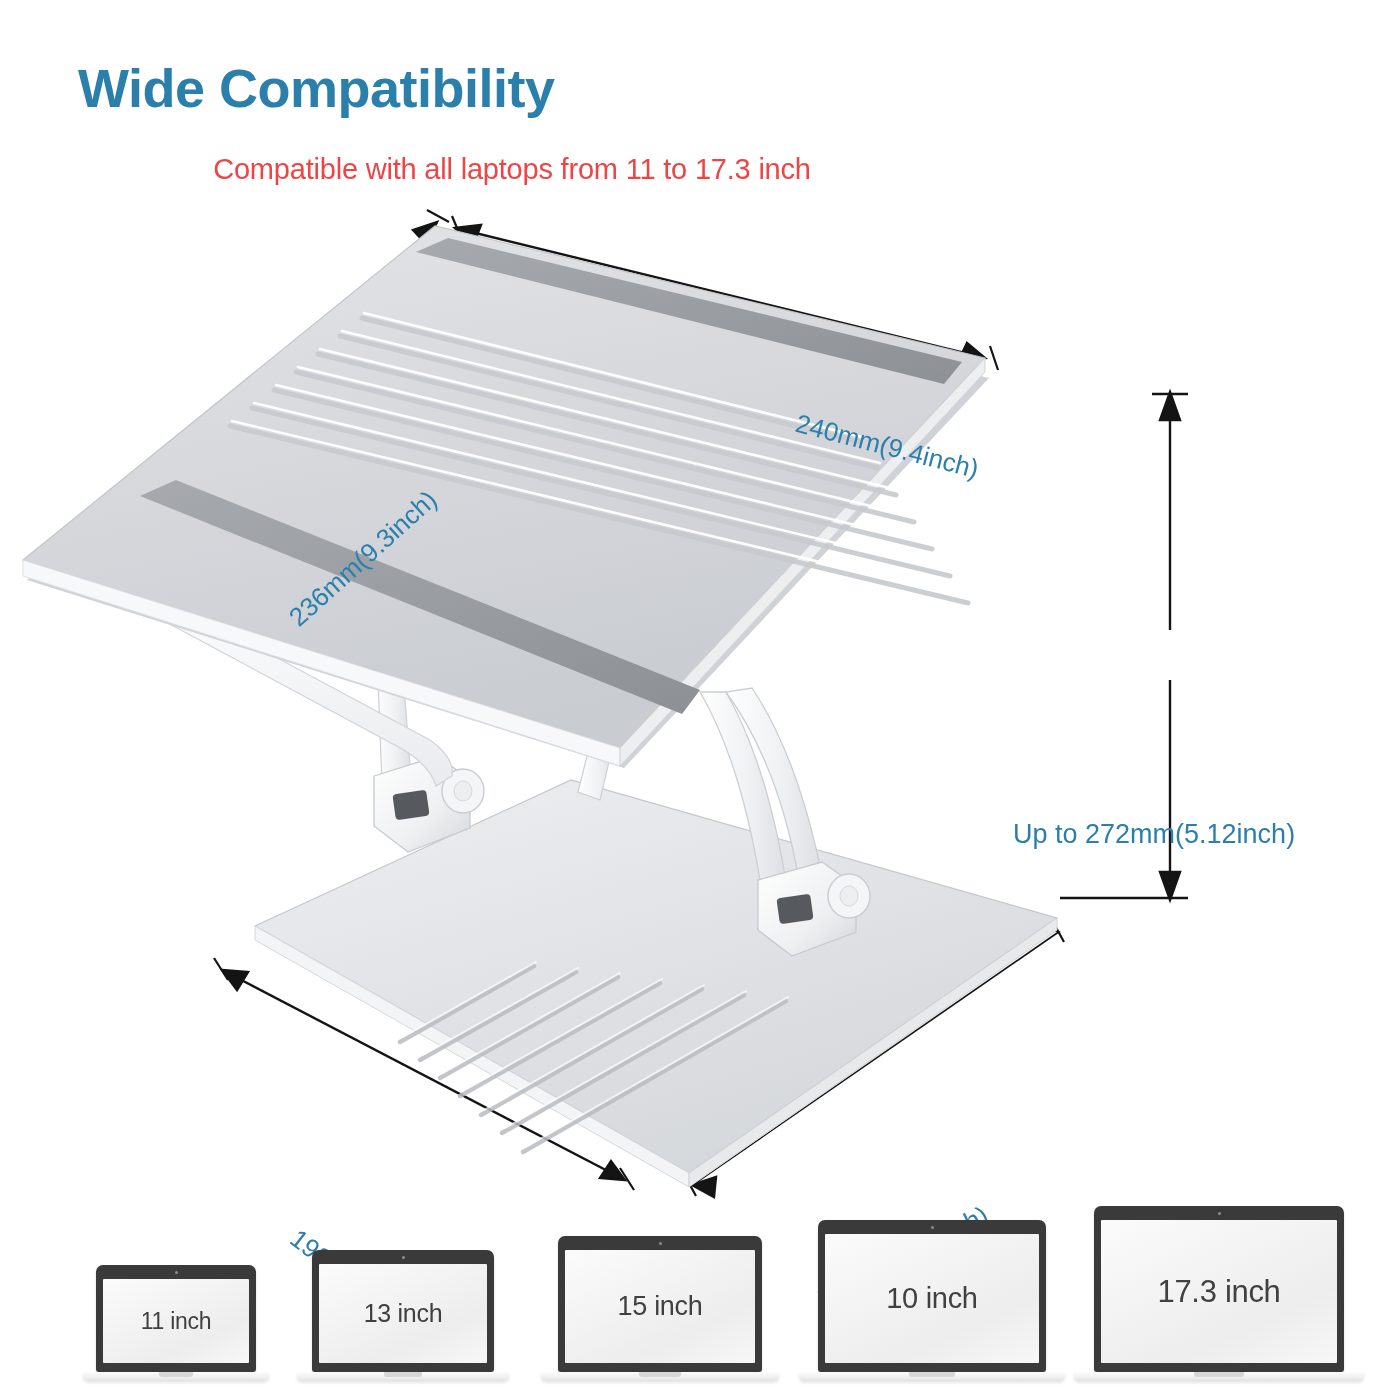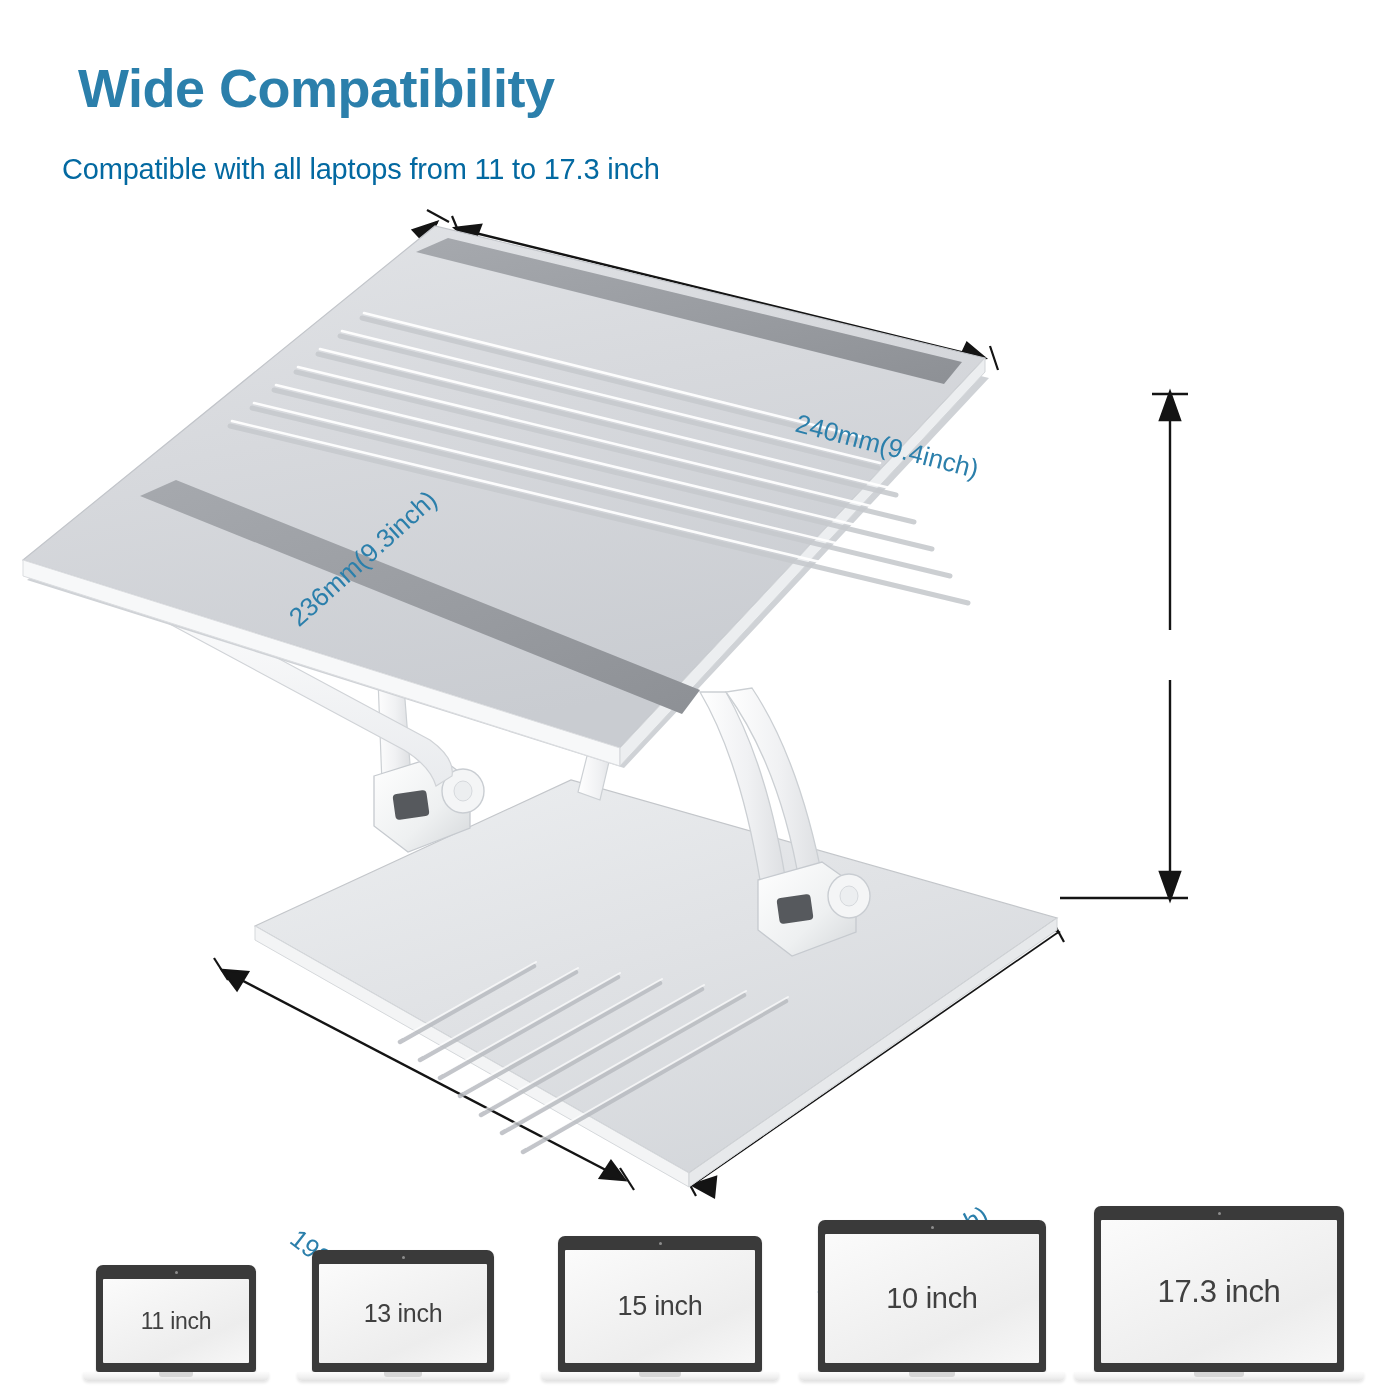--- a/index.html
+++ b/index.html
@@ -27,25 +27,26 @@
     font-size: 54px;
     font-weight: bold;
     color: #2b7fab;
     letter-spacing: -0.5px;
     line-height: 1.05;
     margin: 16px;
     white-space: nowrap;
   }
   #page-subtitle {
     font-size: 29px;
-    color: #0369a1;
+    color: #ef4444;
     margin: 0;
     padding-top: 20px;
     white-space: nowrap;
     letter-spacing: -0.2px;
+    text-align: center;
   }
 
   
   #product-stage {
     position: absolute;
     left: 0;
     top: 180px;
     width: 1400px;
     height: 1040px;
   }
@@ -328,20 +329,21 @@
           <line x1="276" y1="205" x2="934" y2="364"></line>
           <line x1="254" y1="223" x2="952" y2="391"></line>
           <line x1="232" y1="241" x2="970" y2="418"></line>
         </g>
       </g>
     </g>
   </svg>
 
   <div class="dim-label" id="dim-label-top-width">240mm(9.4inch)</div>
   <div class="dim-label" id="dim-label-left-depth">236mm(9.3inch)</div>
+  <div class="dim-label" id="dim-label-height">Up to 272mm(5.12inch)</div>
   <div class="dim-label" id="dim-label-base-width">198mm(7.8inch)</div>
   <div class="dim-label" id="dim-label-base-depth">236mm(9.3inch)</div>
 </div>
 
 <div id="laptop-row">
 
   <div class="laptop" style="left:96px; width:160px;">
     <div class="laptop-lid" style="width:160px; height:107px;">
       <span class="laptop-cam"></span>
       <div class="laptop-screen">

